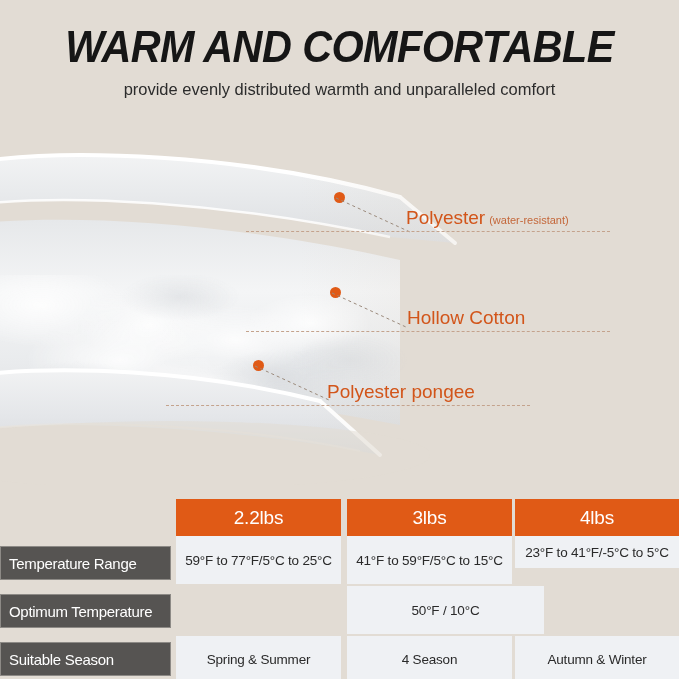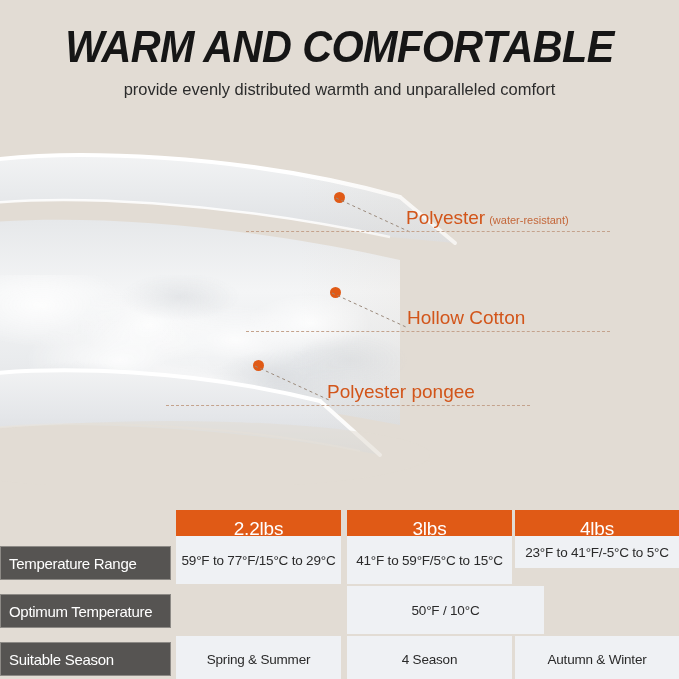--- a/index.html
+++ b/index.html
@@ -97,21 +97,21 @@
   
   #table {
     position: absolute;
     left: 0;
     top: 498px;
     width: 679px;
     height: 181px;
   }
   .hdr-cell {
     position: absolute;
-    top: 12px;
+    top: 1px;
     height: 38px;
     background: #e05a16;
     color: #ffffff;
     font-size: 19px;
     font-weight: 400;
     display: flex;
     align-items: center;
     justify-content: center;
     letter-spacing: -0.2px;
     box-sizing: border-box;
@@ -265,21 +265,21 @@
       <span>3lbs</span>
     </div>
     <div class="hdr-cell" style="left:515px; width:164px;">
       <span>4lbs</span>
     </div>
 
     <div class="row-label" style="top:48px;">
       <span>Temperature Range</span>
     </div>
     <div class="data-cell" style="left:176px; top:38px; width:165px; height:48px;">
-      <span>59°F to 77°F/15°C to 29°C</span>
+      <span>59°F to 77°F/5°C to 25°C</span>
     </div>
     <div class="data-cell" style="left:347px; top:38px; width:165px; height:48px;">
       <span>41°F to 59°F/5°C to 15°C</span>
     </div>
     <div class="data-cell" style="left:515px; top:38px; width:164px; height:32px;">
       <span>23°F to 41°F/-5°C to 5°C</span>
     </div>
 
     <div class="row-label" style="top:96px;">
       <span>Optimum Temperature</span>

